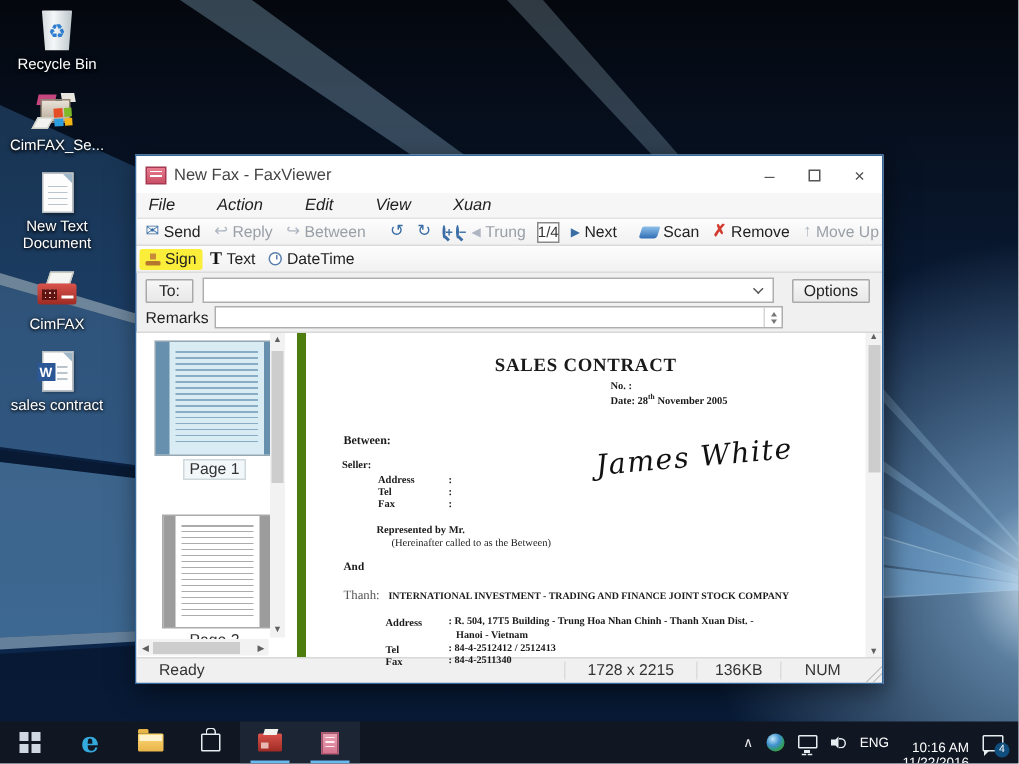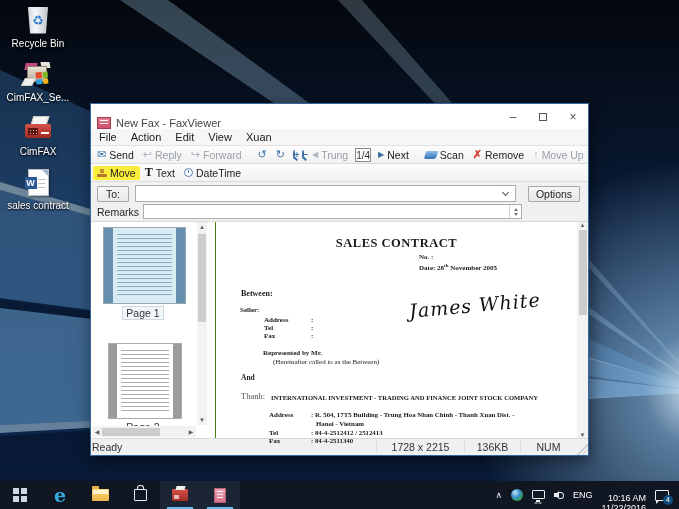--- a/index.html
+++ b/index.html
@@ -35,28 +35,28 @@
   .faxm .keys { position:absolute; left:5px; bottom:5px; width:10px; height:7px; background:repeating-linear-gradient(90deg,#5e1512 0 2px,transparent 2px 3px), repeating-linear-gradient(180deg,#5e1512 0 2px,transparent 2px 3px); background-color:#e8b7b3; }
   .faxm .slot { position:absolute; right:4px; bottom:6px; width:8px; height:2px; background:#fff; }
   
   .wdoc { width:21px; height:27px; background:#fdfdfd; border:1px solid #b9bec2; position:relative; box-shadow:1px 1px 2px rgba(0,0,0,.4); }
   .wdoc::before { content:''; position:absolute; right:0; top:0; border-style:solid; border-width:0 6px 6px 0; border-color:transparent #9fb6c9 transparent transparent; }
   .wdoc .w { position:absolute; left:-4px; top:7px; width:12px; height:12px; background:#2b5797; color:#fff; font-weight:bold; font-size:9px; line-height:12px; text-align:center; }
   .wdoc .lines { position:absolute; left:9px; right:3px; top:9px; height:10px; background:repeating-linear-gradient(180deg,#b9c4cc 0 1px,transparent 1px 4px); }
 
   
   .win { position:absolute; left:90px; top:103px; width:499px; height:353px; background:#f0f0f0; border:1px solid #35689e; box-shadow:2px 5px 16px rgba(0,0,0,.5); display:flex; flex-direction:column; z-index:3; font-size:11px; color:#333; }
-  .titlebar { height:25px; background:#fff; display:flex; align-items:flex-end; padding-left:6px; flex:0 0 auto; }
+  .titlebar { height:25px; background:#fff; display:flex; align-items:center; padding-left:6px; flex:0 0 auto; }
   .appicon { width:14px; height:12px; background:linear-gradient(180deg,#e77c8e,#c94f66); border:1px solid #a33a50; position:relative; margin-right:5px; }
   .appicon::after { content:''; position:absolute; left:2px; top:2px; right:2px; height:6px; background:repeating-linear-gradient(180deg,#fff 0 1px,transparent 1px 3px); }
   .title { font-size:11px; color:#444; flex:1; }
   .winbtns { display:flex; height:100%; }
   .wbtn { width:30px; display:flex; align-items:center; justify-content:center; color:#555; font-size:12px; }
   .wbtn .maxbox { width:8px; height:8px; border:1px solid #555; }
-  .menubar { height:17px; background:#f6f6f6; display:flex; align-items:center; gap:14px; padding:0 8px; border-bottom:1px solid #e2e2e2; flex:0 0 auto; }
+  .menubar { height:17px; background:#f6f6f6; display:flex; align-items:center; gap:28px; padding:0 8px; border-bottom:1px solid #e2e2e2; flex:0 0 auto;font-style:italic; }
   .menubar span { font-size:11px; color:#222; }
 
   .toolbar { height:18px; background:linear-gradient(180deg,#fdfdfd,#f1f1f1); border-bottom:1px solid #dcdcdc; display:flex; align-items:center; padding:0 2px; gap:1px; flex:0 0 auto; white-space:nowrap; overflow:hidden; }
   .tbtn { display:inline-flex; align-items:center; gap:3px; padding:1px 4px; font-size:10.5px; color:#222; border-radius:2px; }
   .tbtn.disabled { color:#9aa0a8; }
   .tbtn .ic { font-size:11px; line-height:11px; color:#3a6ea5; }
   .tbtn.disabled .ic { color:#aeb6c2; }
   .tsep { width:1px; height:14px; background:#d4d4d4; margin:0 3px; }
   .pagebox { width:32px; height:14px; background:#fff; border:1px solid #8a8a8a; font-size:10px; text-align:center; line-height:13px; margin:0 2px; }
   .ic.red { color:#d23b2f; font-weight:bold; }
@@ -82,21 +82,21 @@
   .chev { width:5px; height:5px; border-right:1px solid #555; border-bottom:1px solid #555; transform:rotate(45deg); margin-right:7px; margin-top:-2px; }
   .remrow { padding-top:0; }
   .remlabel { width:40px; font-size:10.5px; color:#222; }
   .reminput { flex:1; height:15px; background:#fff; border:1px solid #aeaeae; display:flex; align-items:center; justify-content:flex-end; margin-right:60px; }
   .spin { width:12px; height:100%; border-left:1px solid #d5d5d5; display:flex; flex-direction:column; align-items:center; justify-content:center; gap:2px; }
   .spin i { display:block; width:0; height:0; border-left:2.5px solid transparent; border-right:2.5px solid transparent; }
   .spin .up { border-bottom:3px solid #777; }
   .spin .dn { border-top:3px solid #777; }
 
   .content { flex:1; display:flex; min-height:0; border-top:1px solid #d8d8d8; }
-  .thumbpanel { width:125px; background:#fff; border-right:1px solid #4d7c0f; position:relative; flex:0 0 auto; }
+  .thumbpanel { width:113px; background:#fff; border-right:6px solid #4d7c0f; position:relative; flex:0 0 auto; }
   .thumb { position:absolute; border:1px solid #98a8b2; }
   .thumb .bar { position:absolute; top:0; bottom:0; width:9px; }
   .thumb .bar.l { left:0; } .thumb .bar.r { right:0; }
   .t1 { left:12px; top:5px; width:83px; height:77px; background:#d9ecf3; }
   .t1 .bar { background:#6690ad; }
   .t1 .tl { position:absolute; left:13px; right:13px; top:6px; bottom:5px; background:repeating-linear-gradient(180deg,rgba(70,120,160,.55) 0 1px,transparent 1px 4px); }
   .t2 { left:17px; top:121px; width:74px; height:76px; background:#fff; border-color:#aaa; }
   .t2 .bar { background:#9c9c9c; width:8px; }
   .t2 .tl { position:absolute; left:12px; right:12px; top:6px; bottom:5px; background:repeating-linear-gradient(180deg,rgba(90,90,90,.5) 0 1px,transparent 1px 4px); }
   .plabel { position:absolute; width:100px; left:2px; text-align:center; font-size:10.5px; color:#333; }
@@ -116,21 +116,21 @@
 
   
   .doc { position:absolute; inset:0 11px 0 0; font-family:"Liberation Serif", serif; color:#1a1a1a; }
   .d { position:absolute; font-size:7px; line-height:8px; white-space:nowrap;text-align:right; }
   .b { font-weight:bold; }
   .doctitle { left:0; right:0; text-align:center; top:17px; font-size:12.5px; font-weight:bold; letter-spacing:.5px; }
   .sig { position:absolute; left:193px; top:72px; font-family:"DejaVu Serif", serif; font-style:italic; font-size:19px; transform:rotate(-5deg); letter-spacing:1px; color:#111; white-space:nowrap; }
   .buyerlbl { font-size:8.5px; color:#555; font-weight:normal; }
 
   .statusbar { height:17px; background:#f0f0f0; border-top:1px solid #d8d8d8; display:flex; align-items:center; font-size:10.5px; color:#333; flex:0 0 auto; }
-  .statusbar .ready { flex:1; padding-left:1px; }
+  .statusbar .ready { flex:1; padding-left:15px; }
   .spane { border-left:1px solid #dcdcdc; text-align:center; padding:0 6px; }
   .sp1 { width:88px; } .sp2 { width:56px; } .sp3 { width:56px; }
   .grip { width:12px; height:100%; background:linear-gradient(135deg,transparent 0 60%,#c8c8c8 60% 65%,transparent 65% 75%,#c8c8c8 75% 80%,transparent 80%); }
 
   
   .taskbar { position:absolute; left:0; right:0; bottom:0; height:28px; background:#101622; display:flex; align-items:stretch; z-index:5; }
   .tbicon { width:40px; display:flex; align-items:center; justify-content:center; position:relative; }
   .startlogo { width:14px; height:14px; display:grid; grid-template-columns:1fr 1fr; gap:1.5px; }
   .startlogo i { background:#cfd8e2; }
   .edge { color:#35aadc; font-size:19px; font-weight:bold; font-family:"DejaVu Serif", serif; line-height:18px; }
@@ -213,20 +213,28 @@
               <i></i>
               <i></i>
               <i></i>
             </span>
           </div>
         </div>
       <div class="lbl">CimFAX_Se...</div>
     </div>
     <div class="dicon">
       <div class="art">
+          <div class="page">
+            <span class="lines"></span>
+          </div>
+        </div>
+      <div class="lbl">New Text Document</div>
+    </div>
+    <div class="dicon">
+      <div class="art">
           <div class="faxm">
             <span class="paper"></span>
             <span class="body"></span>
             <span class="keys"></span>
             <span class="slot"></span>
           </div>
         </div>
       <div class="lbl">CimFAX</div>
     </div>
     <div class="dicon">
@@ -270,21 +278,21 @@
       <span class="tbtn">
           <span class="ic">✉</span>
           <span>Send</span>
         </span>
       <span class="tbtn disabled">
           <span class="ic">↩</span>
           <span>Reply</span>
         </span>
       <span class="tbtn disabled">
           <span class="ic">↪</span>
-          <span>Forward</span>
+          <span>Between</span>
         </span>
       <span class="tsep"></span>
       <span class="tbtn">
           <span class="ic">↺</span>
         </span>
       <span class="tbtn">
           <span class="ic">↻</span>
         </span>
       <span class="mag">
           <b>+</b>
@@ -315,21 +323,21 @@
           <span>Move Up</span>
         </span>
       <span class="tbtn">
           <span class="ic green">↓</span>
         </span>
     </div>
 
     <div class="toolbar">
       <span class="tbtn sign">
           <span class="stampicon"></span>
-          <span>Move</span>
+          <span>Sign</span>
         </span>
       <span class="tbtn">
           <span class="ticon">T</span>
           <span>Text</span>
         </span>
       <span class="tbtn">
           <span class="clockicon"></span>
           <span>DateTime</span>
         </span>
     </div>

